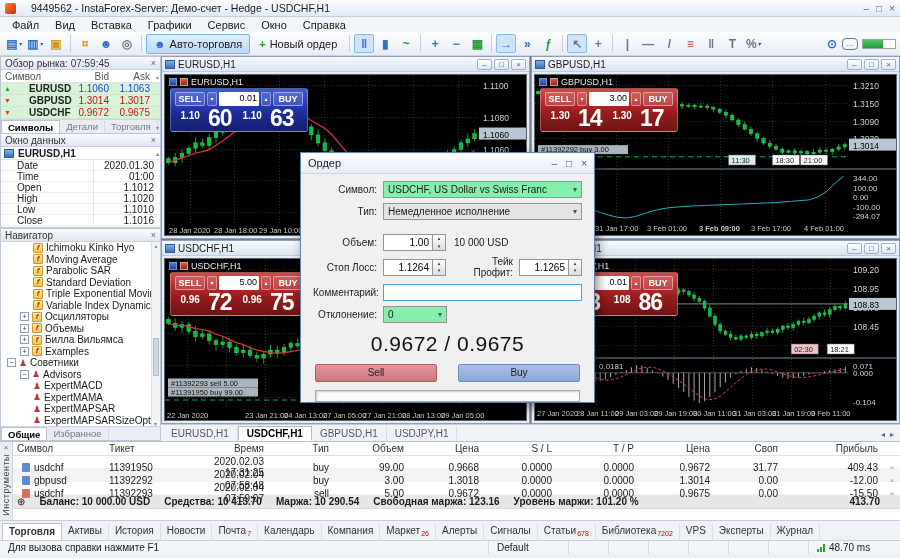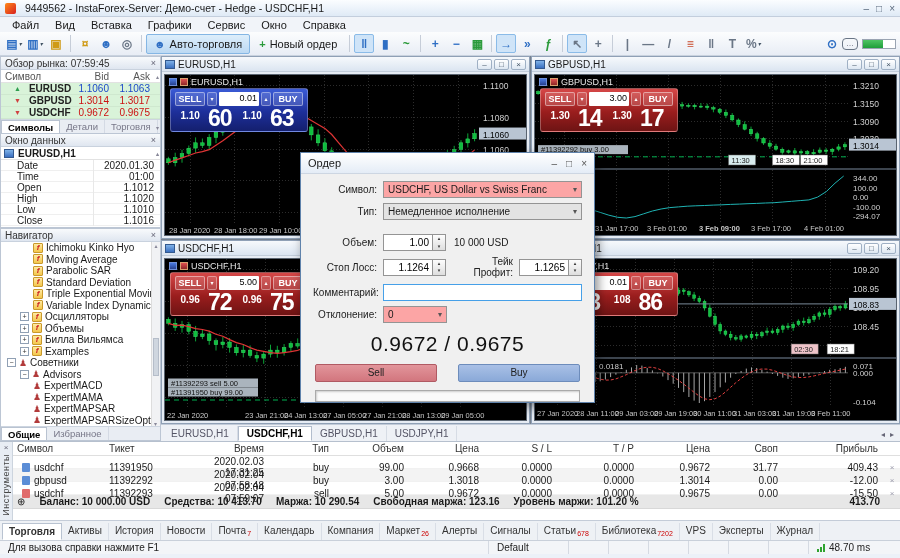--- a/index.html
+++ b/index.html
@@ -1,20 +1,20 @@
 <!DOCTYPE html>
 <html><head>
 <meta charset="utf-8">
 <style>
 *{box-sizing:border-box;margin:0;padding:0;cursor:default;user-select:none}
 html,body{width:900px;height:558px;overflow:hidden}
 body{position:relative;font-family:"Liberation Sans",sans-serif;font-size:11px;color:#1a1a1a;background:#ecf1f8}
 .abs{position:absolute}
 
-#titlebar{left:0;top:0;width:900px;height:17px;background:linear-gradient(#fbfdff,#dfeaf6);border-bottom:1px solid #c3cedd;display:flex;align-items:center;gap:9px;padding:0 5px;font-size:10.5px}
+#titlebar{left:0;top:0;width:900px;height:17px;background:linear-gradient(#fbfdff,#dfeaf6);border-bottom:1px solid #c3cedd;display:flex;align-items:center;gap:15px;padding:0 5px;font-size:10.5px}
 .app-ico{width:11px;height:11px;border-radius:2px;background:linear-gradient(135deg,#ff8a1a,#d81f1f);flex:0 0 auto}
 .winctl{margin-left:auto;display:flex;gap:7px;color:#5a6a7e;font-size:10px}
 #menubar{left:0;top:17px;width:900px;height:15px;display:flex;align-items:center;background:#f1f4f9;padding:0 4px}
 .mitem{padding:0 8px;font-size:11px}
 #toolbar{left:0;top:32px;width:900px;height:24px;background:linear-gradient(#fcfdfe,#e8edf5);border-bottom:1px solid #c9d2de;display:flex;align-items:center;padding:0 4px;gap:1px}
 .tbi{min-width:20px;height:19px;display:flex;align-items:center;justify-content:center;font-size:12px;border-radius:2px;border:1px solid transparent}
 .tbi.hl{background:#cfe4f8;border-color:#8abbe8}
 .tbi .dd{font-size:6px;color:#456;margin-left:1px}
 .tbsep{width:1px;height:17px;background:#c6cdd8;margin:0 3px}
 .tbtn{display:flex;align-items:center;gap:4px;padding:1px 7px;font-size:11px;border-radius:2px;border:1px solid transparent;height:20px}
@@ -23,21 +23,21 @@
 .meter{width:34px;height:10px;border:1px solid #9aa4b2;background:#fff;margin-left:4px;position:relative}
 .meter i{position:absolute;left:0;top:0;bottom:0;width:62%;background:linear-gradient(#4fc464,#1f9e3a)}
 .bubble{width:16px;height:12px;border:1px solid #6a7686;border-radius:4px;font-size:8px;line-height:9px;text-align:center;color:#556}
 
 .lpanel{left:0;width:161px;background:#fff;border:1px solid #bcc6d4}
 .ph{height:13px;background:linear-gradient(#f8fafc,#dfe6f0);border-bottom:1px solid #c9d2de;display:flex;align-items:center;justify-content:space-between;padding:0 4px;font-size:10px;color:#333}
 .ph .x{color:#667;font-size:9px}
 .mw-head,.mw-row{display:grid;grid-template-columns:64px 46px 41px 8px;height:13px;align-items:center;font-size:10px}
 .mw-head{color:#555;border-bottom:1px solid #e2e2e2}
 .mw-row{background:#d9f3d9;border-bottom:1px solid #cfe8cf;height:12px}
-.mw-sym{padding-left:13px;display:flex;gap:8px;align-items:center;font-weight:bold;color:#222}
+.mw-sym{padding-left:3px;display:flex;gap:18px;align-items:center;font-weight:bold;color:#222}
 .arr{font-size:7px}
 .num{text-align:right;padding-right:2px}
 .blue{color:#1d48c8}.red{color:#cc1111}
 .ptabs{display:flex;height:14px;background:#e9edf3;border-top:1px solid #cdd5e0;font-size:9.5px;color:#778;overflow:hidden}
 .ptab{padding:0 6px;display:flex;align-items:center;border-right:1px solid #d4dae4;white-space:nowrap}
 .ptab.on{background:#fff;color:#000;font-weight:bold;border:1px solid #b9c3d1;border-bottom:none}
 .dw-inst{display:flex;gap:4px;align-items:center;height:13px;border-bottom:1px solid #e2e2e2;padding-left:3px;font-size:10px;font-weight:bold}
 .ci{width:10px;height:9px;background:linear-gradient(#7fb2e8,#3a6fc0);border:1px solid #33598f}
 .dw-row{display:flex;height:11px;font-size:10px;border-bottom:1px solid #efefef;align-items:center}
 .dw-l{width:92px;padding-left:16px}
@@ -80,21 +80,21 @@
 .ctab{padding:1px 8px;border-right:1px solid #d6dce5;height:15px;display:flex;align-items:center;white-space:nowrap}
 .ctab.on{background:#fff;color:#000;font-weight:bold;border:1px solid #b2bdcd;border-bottom-color:#fff}
 .ctab-arrows{margin-left:auto;color:#667;padding:0 4px 2px;display:flex;gap:5px;font-size:8px}
 
 #dlg{left:300px;top:152px;width:295px;height:251px;background:#f0f0f0;border:1px solid #5f82ab;box-shadow:3px 4px 10px rgba(0,0,0,.45);z-index:60}
 .dh{height:21px;display:flex;align-items:center;padding:0 7px;background:linear-gradient(#fff,#e4ecf6);border-bottom:1px solid #cdd6e2;font-size:11px}
 .dctl{margin-left:auto;display:flex;gap:9px;color:#555;font-size:10px}
 .drow{display:flex;align-items:center;margin:5px 12px 0}
 .dlab{width:70px;text-align:right;padding-right:6px;font-size:10px;color:#222;flex:0 0 auto}
 .dlab2{width:60px;text-align:right;padding-right:6px;font-size:10px;color:#222;margin-left:auto}
-.dcombo{flex:1;height:17px;border:1px solid #949494;background:#fca5a5;display:flex;align-items:center;justify-content:space-between;padding:0 4px;font-size:10px;overflow:hidden;white-space:nowrap}
+.dcombo{flex:1;height:17px;border:1px solid #949494;background:#86efac;display:flex;align-items:center;justify-content:space-between;padding:0 4px;font-size:10px;overflow:hidden;white-space:nowrap}
 .dcombo.gray{background:#e3e3e3}
 .dcombo.small{flex:0 0 64px}
 .dcombo .ar{color:#555;font-size:8px}
 .dnum{width:50px;height:17px;border:1px solid #949494;background:#fff;font-size:10px;text-align:right;padding:0 3px;font-family:inherit}
 .dspin{width:13px;height:17px;display:flex;flex-direction:column;border:1px solid #949494;border-left:none;background:linear-gradient(#fdfdfd,#dedede)}
 .dspin span{flex:1;font-size:5px;line-height:7px;text-align:center;color:#333}
 .dinfo{margin-left:8px;font-size:10px}
 .dcomment{flex:1;height:17px;border:1px solid #46a0e8;background:#fff;padding:0 3px;font-size:10px;font-family:inherit}
 .dprice{text-align:center;font-size:21px;color:#111;margin-top:9px;letter-spacing:.5px}
 .dbtns{display:flex;justify-content:space-between;margin:8px 14px 0}

